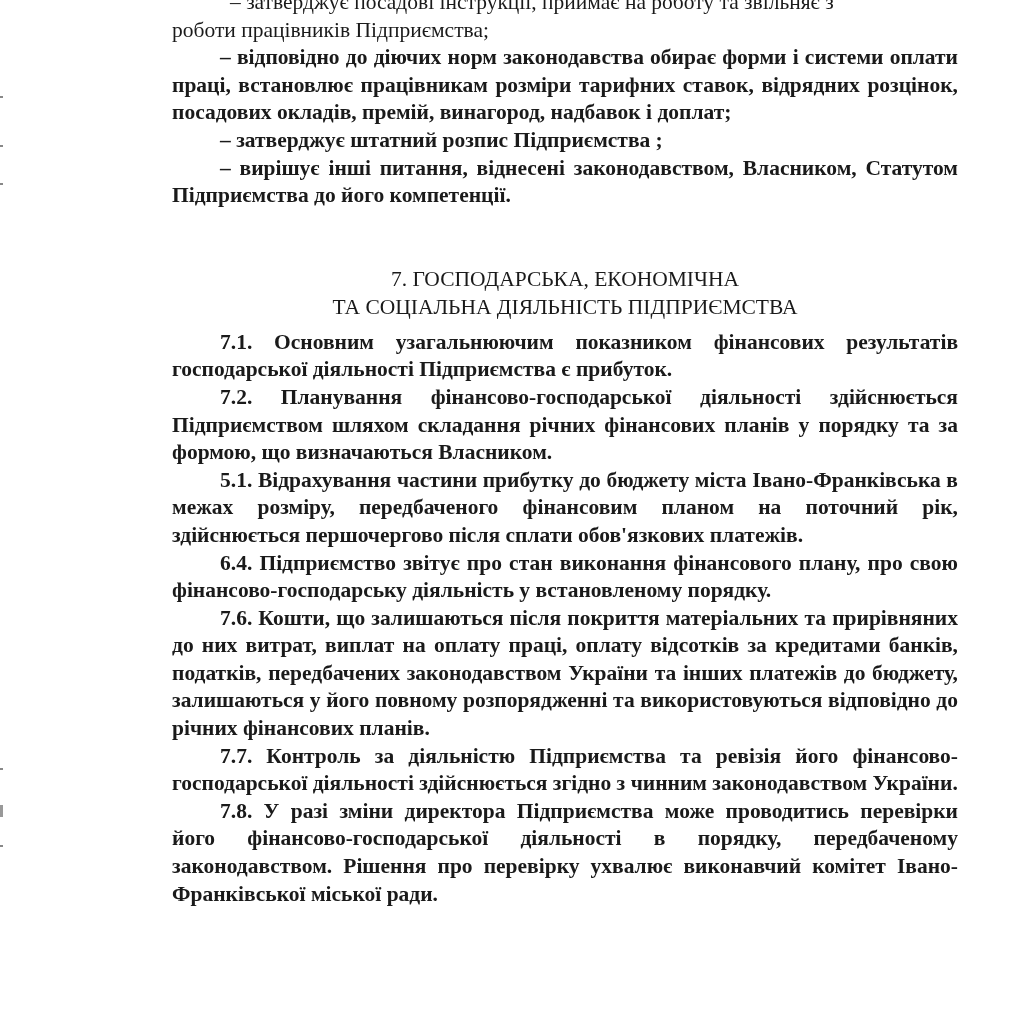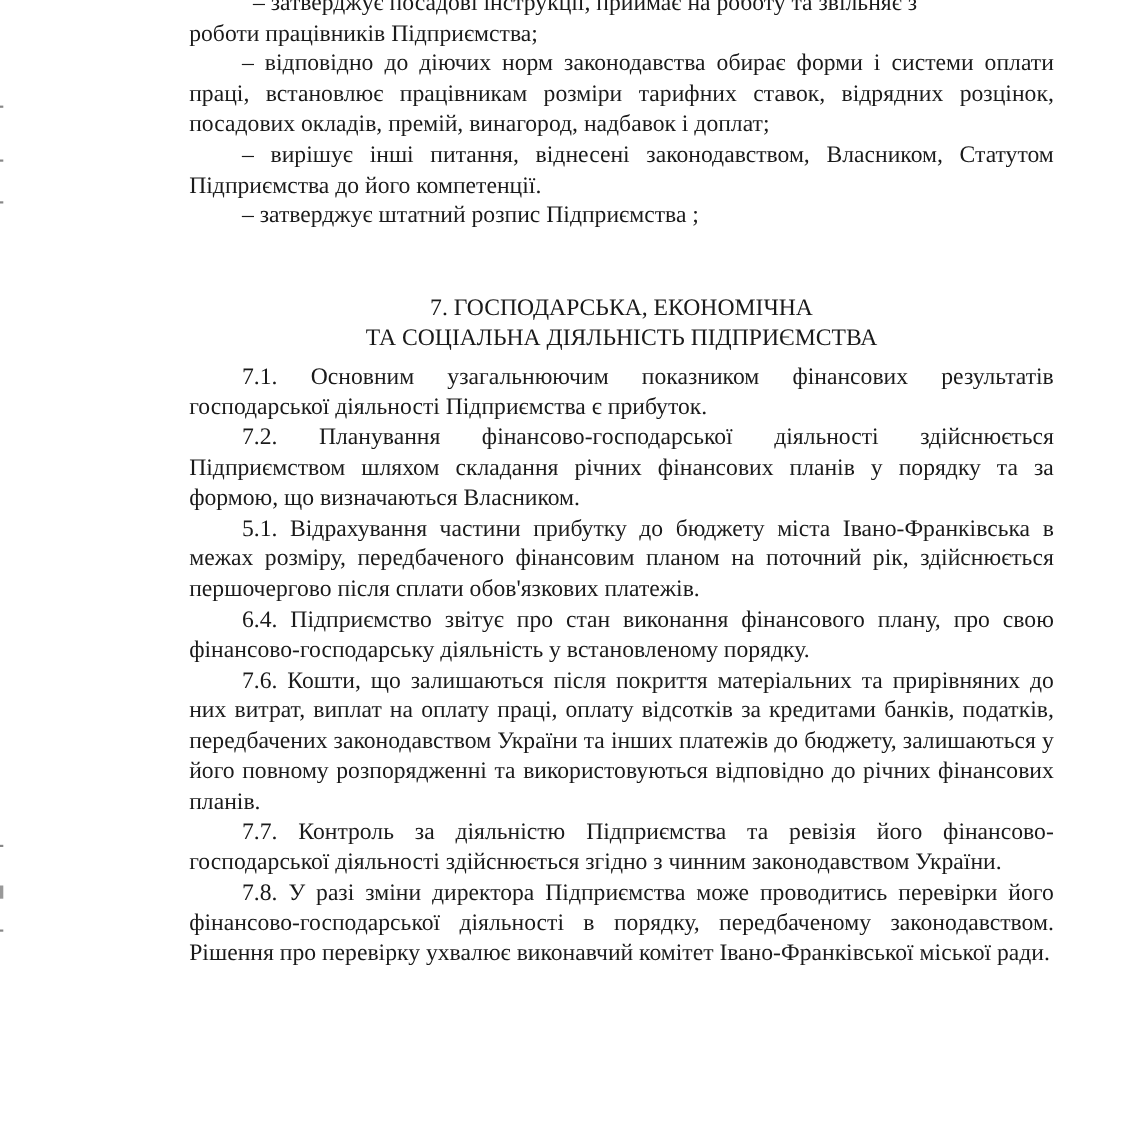--- a/index.html
+++ b/index.html
@@ -7,40 +7,40 @@
     width:1024px; height:1024px; overflow:hidden; background:#ffffff;
     position:relative; color:#1a1a1a;
     font-family:"Liberation Serif", "DejaVu Serif", serif;
   }
   .page {
     position:absolute; left:172px; top:-11px; width:786px;
     font-size:21.5px; line-height:27.6px;
     font-stretch:condensed;
   }
   .p { margin:0; text-align:justify; text-align-last:left; }
-  .ind { text-indent:48px; }
+  .ind { text-indent:48px;font-weight:bold; }
   .ind2 { text-indent:58px; }
   .gap { height:55px; }
   .heading {
     text-align:center; font-weight:normal; font-size:21.5px; line-height:28px;
     margin:0 0 8px 0;
   }
   .edge {
     position:absolute; left:0; width:3px; height:2px; background:#888;
   }
 </style>
 </head>
 <body>
 
 <div class="page">
   <p class="p ind2">– затверджує посадові інструкції, приймає на роботу та звільняє з</p>
   <p class="p">роботи працівників Підприємства;</p>
   <p class="p ind">–  відповідно до діючих норм законодавства обирає форми і системи оплати праці, встановлює працівникам розміри тарифних ставок, відрядних розцінок, посадових окладів, премій, винагород, надбавок і доплат;</p>
+  <p class="p ind">–  затверджує штатний розпис Підприємства ;</p>
   <p class="p ind">– вирішує інші питання, віднесені законодавством, Власником, Статутом Підприємства до його компетенції.</p>
-  <p class="p ind">–  затверджує штатний розпис Підприємства ;</p>
 
   <div class="gap"></div>
 
   <div class="heading">
     <div>7. ГОСПОДАРСЬКА, ЕКОНОМІЧНА</div>
     <div>ТА СОЦІАЛЬНА ДІЯЛЬНІСТЬ ПІДПРИЄМСТВА</div>
   </div>
 
   <p class="p ind">7.1. Основним узагальнюючим показником фінансових результатів господарської діяльності Підприємства є прибуток.</p>
   <p class="p ind">7.2. Планування фінансово-господарської діяльності здійснюється Підприємством шляхом складання річних фінансових планів у порядку та за формою, що визначаються Власником.</p>

